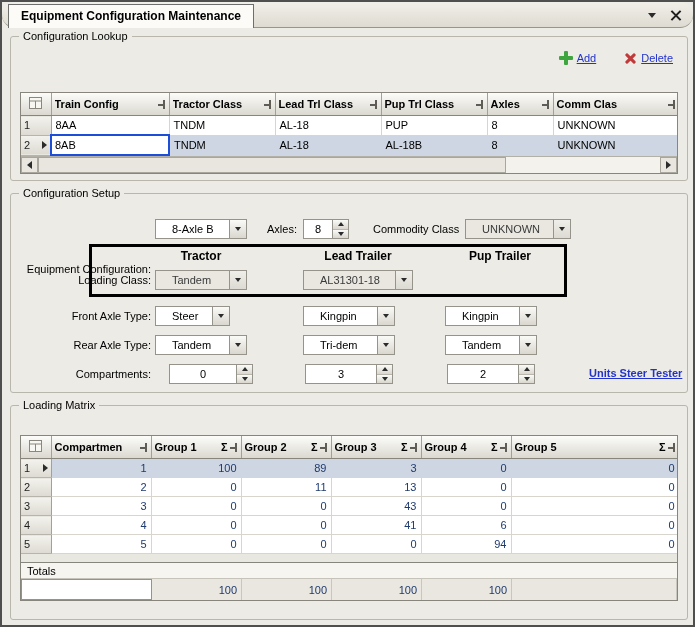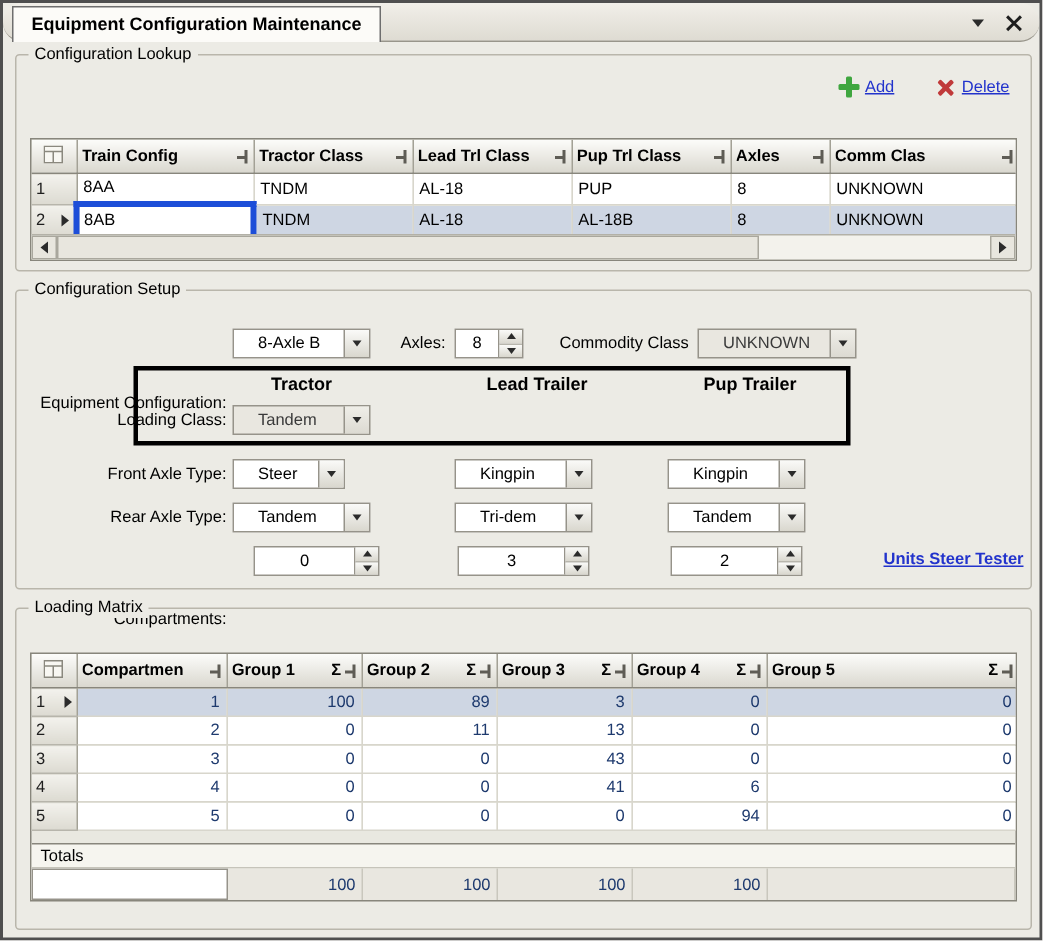--- a/index.html
+++ b/index.html
@@ -51,21 +51,21 @@
   .pin { display:inline-block; width:8px; height:9px; position:relative; flex:none; }
   .pin::before { content:""; position:absolute; right:1px; top:0; width:2px; height:9px; background:#5E5C55; }
   .pin::after  { content:""; position:absolute; left:0; top:4px; width:6px; height:2px; background:#5E5C55; }
   .sigma { font-weight:bold; flex:none; padding-right:1px; }
   td.sel { background:linear-gradient(#F3F2ED,#DCDAD1); border-right:1px solid #A3A196; border-bottom:1px solid #B7B5AB; padding:0; }
   .selc { display:flex; align-items:center; justify-content:space-between; padding:0 3px; height:18px; color:#1E1E1E; }
   td.c { background:#FFFFFF; height:18px; border-right:1px solid #D8D6CC; border-bottom:1px solid #D8D6CC;
     padding:0 4px; overflow:hidden; white-space:nowrap; }
   tr.selected td.c { background:#CED6E3; }
   td.c.num { text-align:right; color:#1E3A6E; }
-  td.editor { background:#FFFFFF !important; border:4px solid #1d4ed8; padding:0 3px; }
+  td.editor { background:#FFFFFF !important; border:2px solid #1d4ed8; padding:0 3px; }
   
   .hscroll { position:absolute; left:0; right:0; bottom:0; height:17px; background:#F3F2EC;
     border-top:1px solid #B3B1A7; display:flex; box-sizing:border-box; }
   .sb-btn { width:17px; height:100%; box-sizing:border-box; background:#E8E6DE; border:1px solid #A9A79D;
     display:flex; align-items:center; justify-content:center; flex:none; }
   .sb-thumb { width:468px; height:100%; box-sizing:border-box; background:#E8E6DE; border:1px solid #A9A79D; flex:none; }
   .sb-track { flex:1; }
   
   .flabel { position:absolute; height:20px; line-height:20px; text-align:right; overflow:hidden; white-space:nowrap; }
   .combo { position:absolute; height:20px; box-sizing:border-box; background:#FFFFFF;
@@ -258,20 +258,26 @@
     <span class="sec-h" style="left:292px; top:55px; width:110px;">Lead Trailer</span>
     <span class="sec-h" style="left:434px; top:55px; width:110px;">Pup Trailer</span>
 
     <span class="flabel" style="left:6px; top:76px; width:134px;">Loading Class:</span>
     <div class="combo disabled" style="left:144px; top:76px; width:92px;">
       <span class="ctext">Tandem</span>
       <span class="cbtn">
           <span class="tri tri-down tri-sm"></span>
         </span>
     </div>
+    <div class="combo disabled" style="left:292px; top:76px; width:110px;">
+      <span class="ctext">AL31301-18</span>
+      <span class="cbtn">
+          <span class="tri tri-down tri-sm"></span>
+        </span>
+    </div>
 
     <span class="flabel" style="left:6px; top:112px; width:134px;">Front Axle Type:</span>
     <div class="combo" style="left:144px; top:112px; width:75px;">
       <span class="ctext">Steer</span>
       <span class="cbtn">
           <span class="tri tri-down tri-sm"></span>
         </span>
     </div>
     <div class="combo" style="left:292px; top:112px; width:92px;">
       <span class="ctext">Kingpin</span>
@@ -299,21 +305,21 @@
           <span class="tri tri-down tri-sm"></span>
         </span>
     </div>
     <div class="combo" style="left:434px; top:141px; width:92px;">
       <span class="ctext">Tandem</span>
       <span class="cbtn">
           <span class="tri tri-down tri-sm"></span>
         </span>
     </div>
 
-    <span class="flabel" style="left:6px; top:170px; width:134px;margin-top:39px;">Compartments:</span>
+    <span class="flabel" style="left:6px; top:170px; width:134px;">Compartments:</span>
     <div class="spin" style="left:158px; top:170px; width:84px;">
       <span class="stext">0</span>
       <span class="sbtns">
         <span class="sbtn">
             <span class="tri tri-up tri-sm"></span>
           </span>
         <span class="sbtn">
             <span class="tri tri-down tri-sm"></span>
           </span>
       </span>

